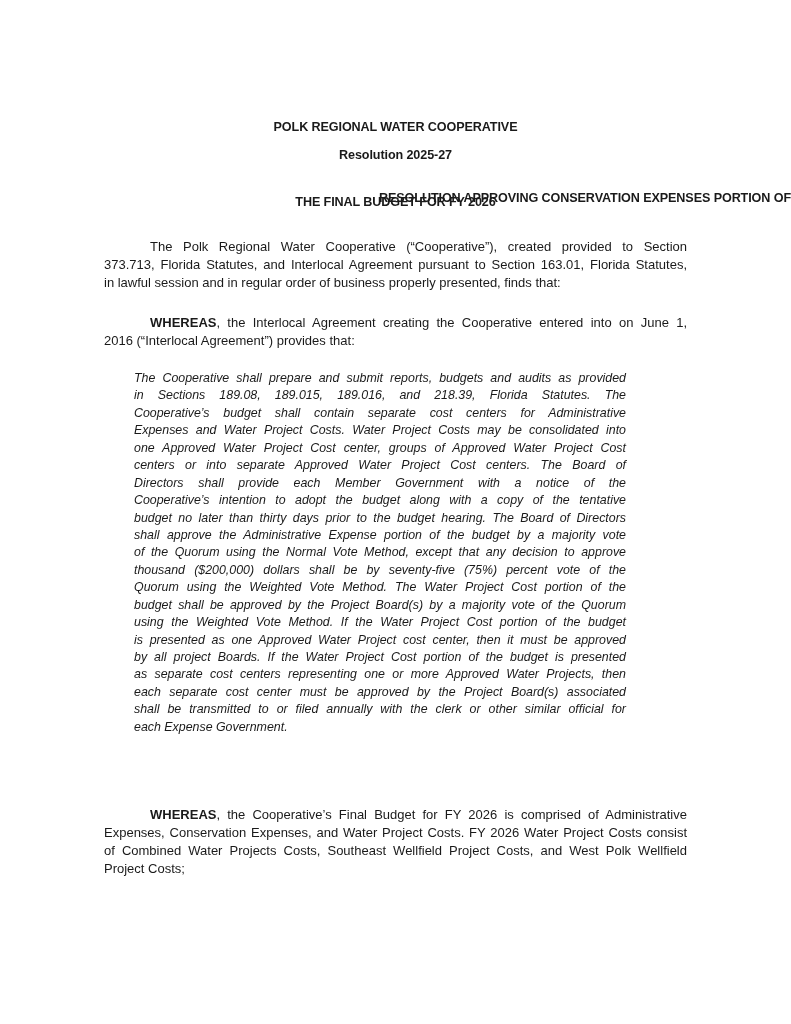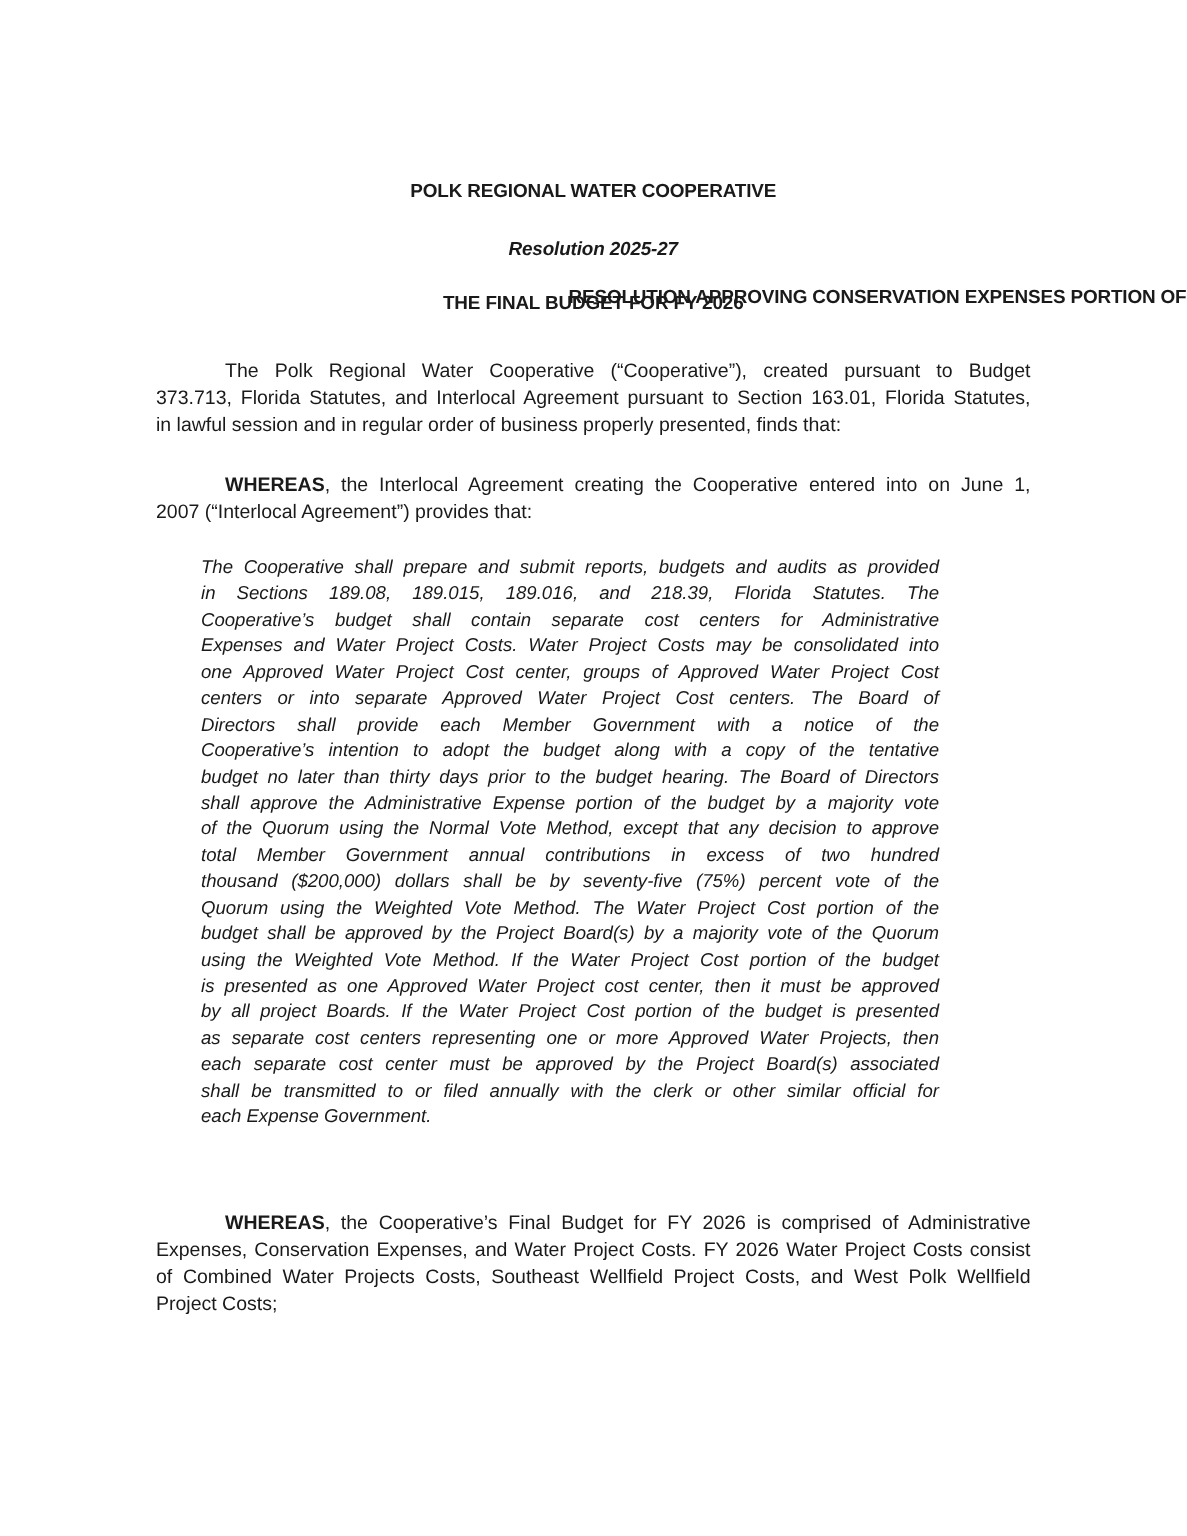--- a/index.html
+++ b/index.html
@@ -72,48 +72,47 @@
       text-align-last: left;
     }
     .bold { font-weight: bold; }
   </style>
 </head>
 <body>
 
 <div class="page">
 
   <div class="center-line" style="top:120px;">POLK REGIONAL WATER COOPERATIVE</div>
-  <div class="center-line" style="top:159px;font-style:italic;">Resolution 2025-27</div>
+  <div class="center-line" style="top:148px;">Resolution 2025-27</div>
   <div class="center-line" style="top:191px;text-align:right;">RESOLUTION APPROVING CONSERVATION EXPENSES PORTION OF</div>
   <div class="center-line" style="top:195px;">THE FINAL BUDGET FOR FY 2026</div>
 
   <div class="body-para" style="top:238px;">
-    <span class="line indent">The Polk Regional Water Cooperative (“Cooperative”), created pursuant to Budget</span>
+    <span class="line indent">The Polk Regional Water Cooperative (“Cooperative”), created provided to Section</span>
     <span class="line">373.713, Florida Statutes, and Interlocal Agreement pursuant to Section 163.01, Florida Statutes,</span>
     <span class="line last">in lawful session and in regular order of business properly presented, finds that:</span>
   </div>
 
   <div class="body-para" style="top:314px;">
     <span class="line indent"><span class="bold">WHEREAS</span><span>, the Interlocal Agreement creating the Cooperative entered into on June 1,</span></span>
-    <span class="line last">2007 (“Interlocal Agreement”) provides that:</span>
+    <span class="line last">2016 (“Interlocal Agreement”) provides that:</span>
   </div>
 
   <div class="quote-block" style="top:370px;">
     <span class="line">The Cooperative shall prepare and submit reports, budgets and audits as provided</span>
     <span class="line">in Sections 189.08, 189.015, 189.016, and 218.39, Florida Statutes. The</span>
     <span class="line">Cooperative’s budget shall contain separate cost centers for Administrative</span>
     <span class="line">Expenses and Water Project Costs. Water Project Costs may be consolidated into</span>
     <span class="line">one Approved Water Project Cost center, groups of Approved Water Project Cost</span>
     <span class="line">centers or into separate Approved Water Project Cost centers. The Board of</span>
     <span class="line">Directors shall provide each Member Government with a notice of the</span>
     <span class="line">Cooperative’s intention to adopt the budget along with a copy of the tentative</span>
     <span class="line">budget no later than thirty days prior to the budget hearing. The Board of Directors</span>
     <span class="line">shall approve the Administrative Expense portion of the budget by a majority vote</span>
     <span class="line">of the Quorum using the Normal Vote Method, except that any decision to approve</span>
-    <span class="line">total Member Government annual contributions in excess of two hundred</span>
     <span class="line">thousand ($200,000) dollars shall be by seventy-five (75%) percent vote of the</span>
     <span class="line">Quorum using the Weighted Vote Method. The Water Project Cost portion of the</span>
     <span class="line">budget shall be approved by the Project Board(s) by a majority vote of the Quorum</span>
     <span class="line">using the Weighted Vote Method. If the Water Project Cost portion of the budget</span>
     <span class="line">is presented as one Approved Water Project cost center, then it must be approved</span>
     <span class="line">by all project Boards. If the Water Project Cost portion of the budget is presented</span>
     <span class="line">as separate cost centers representing one or more Approved Water Projects, then</span>
     <span class="line">each separate cost center must be approved by the Project Board(s) associated</span>
     <span class="line">shall be transmitted to or filed annually with the clerk or other similar official for</span>
     <span class="line last">each Expense Government.</span>

